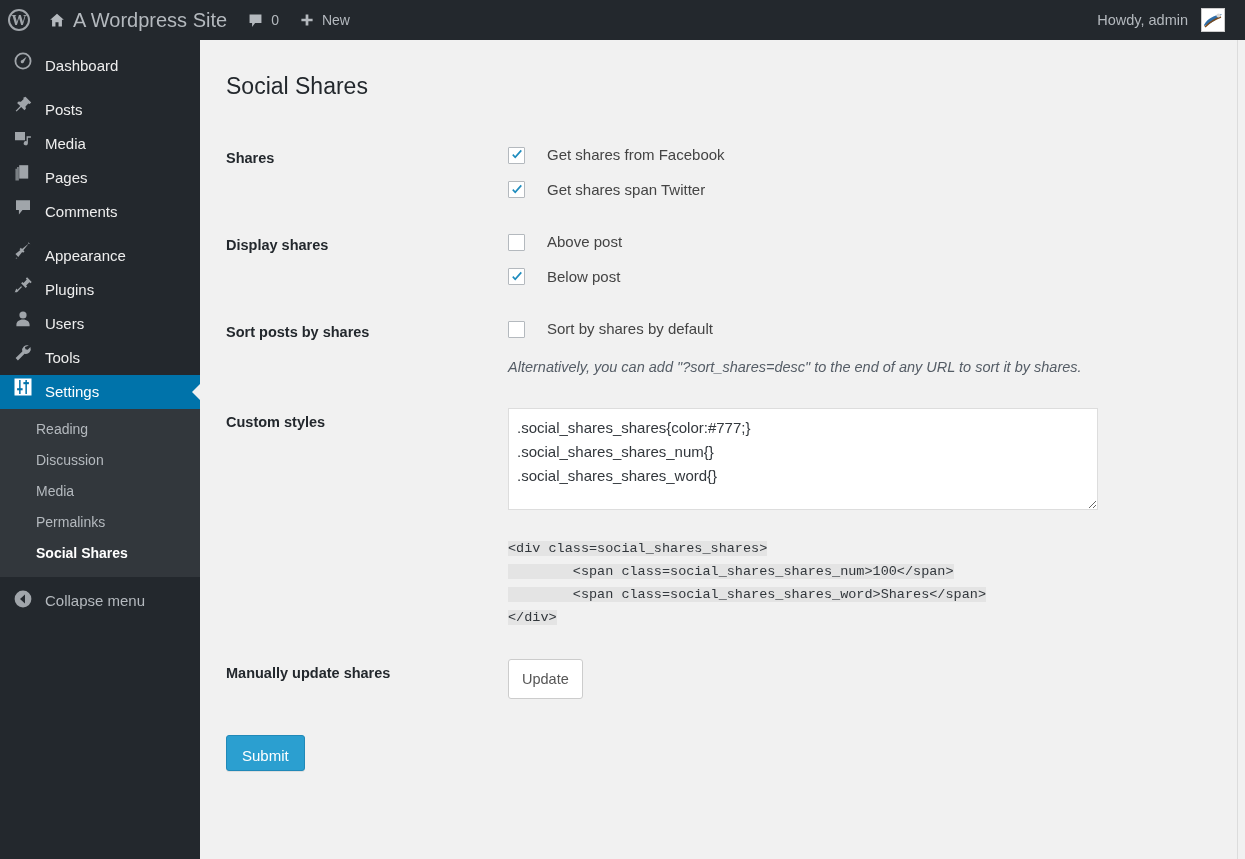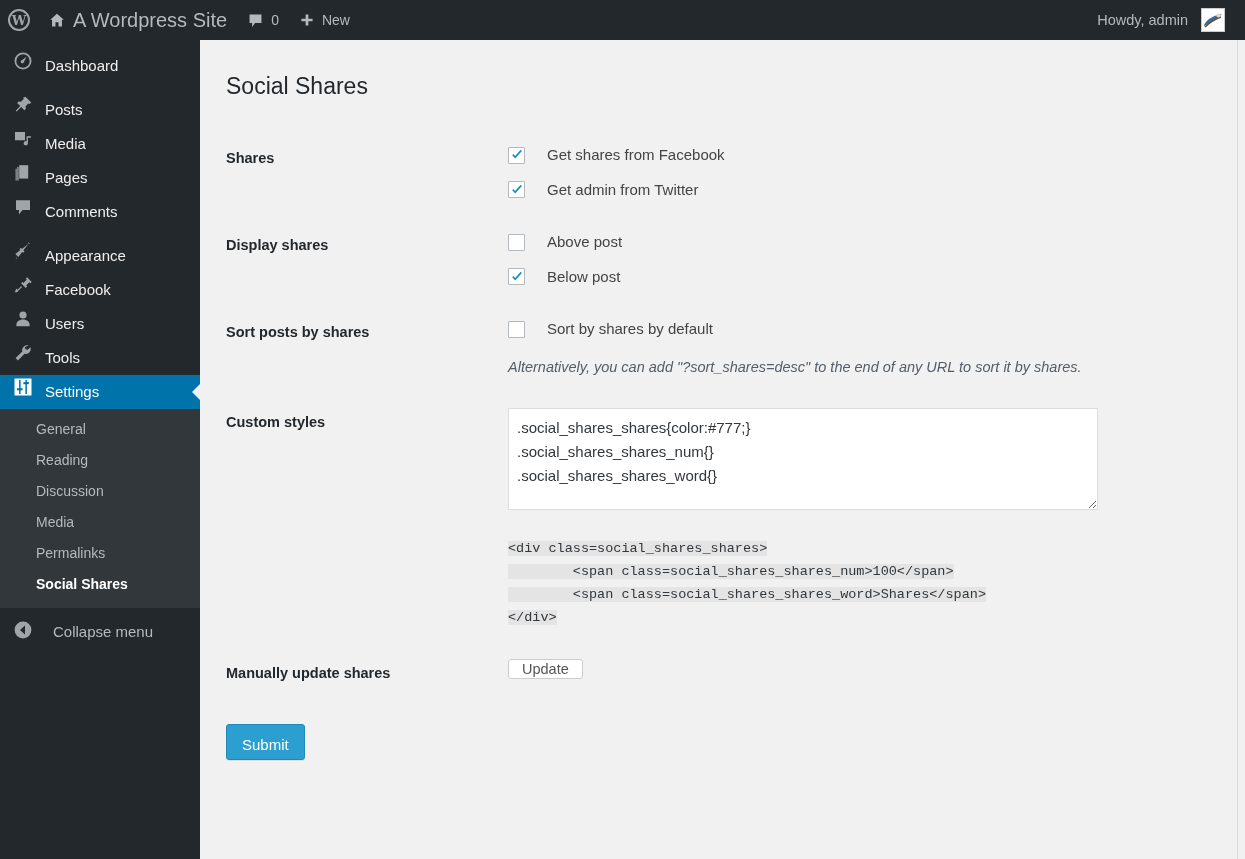--- a/index.html
+++ b/index.html
@@ -75,21 +75,21 @@
   .menu-gap-top { height: 9px; }
 
   .submenu { background: #32373c; padding: 5px 0 8px 0; }
   .submenu-item {
     display: block; padding: 6px 0 6px 36px;
     font-size: 14px; color: #b4b9be; cursor: pointer; line-height: 19px;
   }
   .submenu-item.current { color: #fff; font-weight: bold; }
 
   .collapse-row {
-    display: flex; align-items: center; gap: 20px;
+    display: flex; align-items: center; gap: 12px;
     height: 34px; padding-left: 13px; color: #b4b9be; cursor: pointer;
     margin-top: 6px; font-size: 15px;
   }
   .collapse-ico { width: 20px; height: 20px; flex: 0 0 20px; }
 
   
   #wpbody {
     position: absolute; top: 40px; left: 200px;
     width: 1037px; height: 819px;
     background: #f1f1f1;
@@ -150,21 +150,21 @@
     font-family: "Liberation Mono", "DejaVu Sans Mono", monospace;
     font-size: 13.5px; line-height: 23px;
     color: #32373c;
     white-space: pre;
   }
   pre.code-sample span.ln { background: #e4e4e4; }
 
   button.btn {
     font-family: "Liberation Sans", "DejaVu Sans", sans-serif;
     font-size: 14.5px; line-height: 1;
-    padding: 0 13px; height: 20px;
+    padding: 0 13px; height: 40px;
     border-radius: 3px; cursor: pointer;
   }
   button.btn-secondary {
     background: #fff; border: 1px solid #ccc; color: #555;
   }
   button.btn-primary {
     background: #2b9fd0; border: 1px solid #2189b8; color: #fff;
     box-shadow: 0 1px 0 rgba(0,0,0,0.08);
     height: 36px; padding: 12px 15px; font-size: 15px;
   }
@@ -302,21 +302,21 @@
     </div>
 
     <div class="menu-top">
       <span>
         <svg class="mi" viewBox="0 0 20 20" aria-hidden="true">
           <path d="M14.1 2.3 l-1.3 1.3 1 1 -3.3 3.3 -1-1 -1.4 1.4 4.6 4.6 1.4-1.4 -1-1 3.3-3.3 1 1 1.3-1.3 Z"></path>
           <path d="M8.1 11.2 l-5.4 5.4 .9 .9 5.4-5.4 Z"></path>
           <path d="M3.3 13.6 l-1.6 3.9 3.9-1.6 Z"></path>
         </svg>
       </span>
-      <span class="mlabel">Facebook</span>
+      <span class="mlabel">Plugins</span>
     </div>
 
     <div class="menu-top">
       <span>
         <svg class="mi" viewBox="0 0 20 20" aria-hidden="true">
           <circle cx="10" cy="6" r="3.6"></circle>
           <path d="M10 10.6 c-4 0-6.6 2.4-6.6 5.2 v1.4 h13.2 v-1.4 c0-2.8-2.6-5.2-6.6-5.2 Z"></path>
         </svg>
       </span>
       <span class="mlabel">Users</span>
@@ -338,21 +338,20 @@
           <rect x="6.1" y="3" width="1.5" height="14" fill="#0073aa"></rect>
           <rect x="12.4" y="3" width="1.5" height="14" fill="#0073aa"></rect>
           <rect x="4.1" y="11.2" width="5.5" height="2.1" fill="#0073aa"></rect>
           <rect x="10.4" y="5.1" width="5.5" height="2.1" fill="#0073aa"></rect>
         </svg>
       </span>
       <span class="mlabel">Settings</span>
     </div>
 
     <div class="submenu">
-      <span class="submenu-item">General</span>
       <span class="submenu-item">Reading</span>
       <span class="submenu-item">Discussion</span>
       <span class="submenu-item">Media</span>
       <span class="submenu-item">Permalinks</span>
       <span class="submenu-item current">Social Shares</span>
     </div>
 
     <div class="collapse-row">
       <span>
         <svg class="collapse-ico" viewBox="0 0 20 20" aria-hidden="true">
@@ -383,21 +382,21 @@
                     </svg>
                 </span>
                 <span class="cb-label">Get shares from Facebook</span>
               </div>
               <div class="cb-row">
                 <span class="checkbox checked">
                   <svg viewBox="0 0 16 16" aria-hidden="true">
                       <path d="M2.5 8.3 L6 12 L13.6 3.4 L12.2 2.1 L5.9 9.1 L3.8 6.9 Z" fill="#1e8cbe"></path>
                     </svg>
                 </span>
-                <span class="cb-label">Get admin from Twitter</span>
+                <span class="cb-label">Get shares span Twitter</span>
               </div>
             </td>
           </tr>
 
           <tr>
             <th>Display shares</th>
             <td>
               <div class="cb-row">
                 <span class="checkbox">
                   

